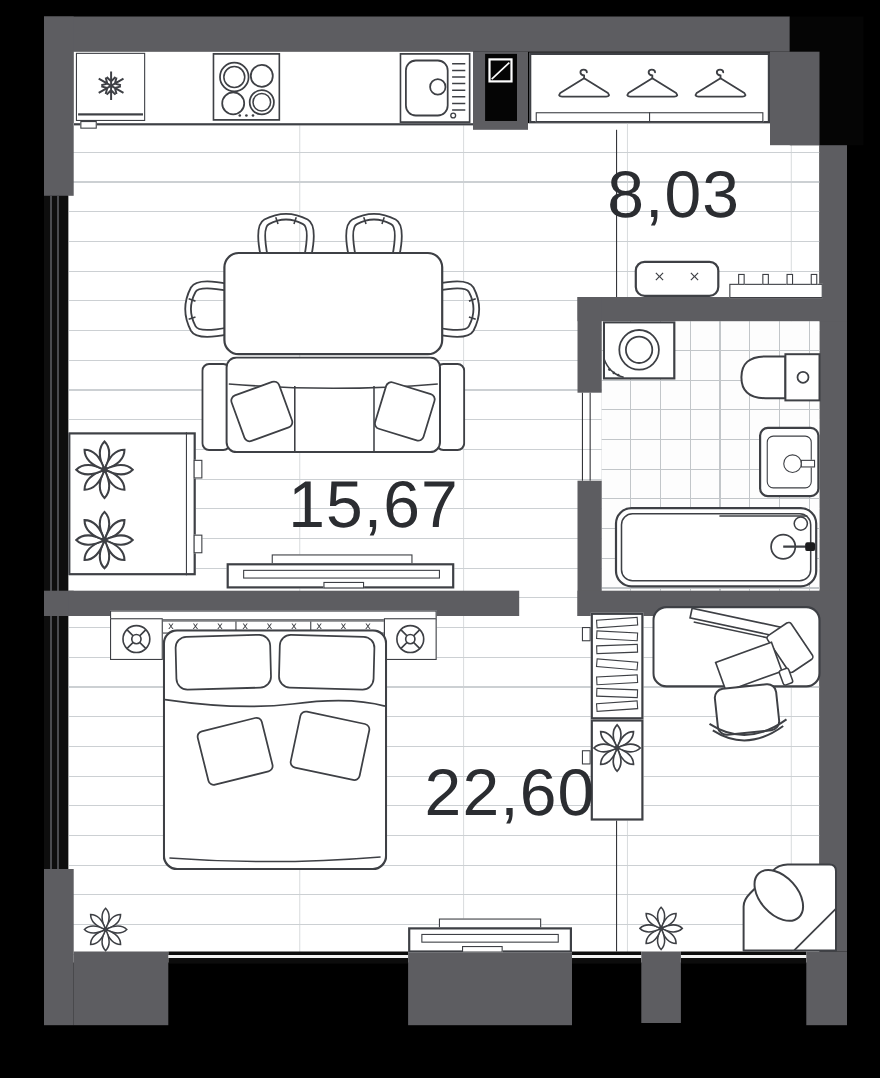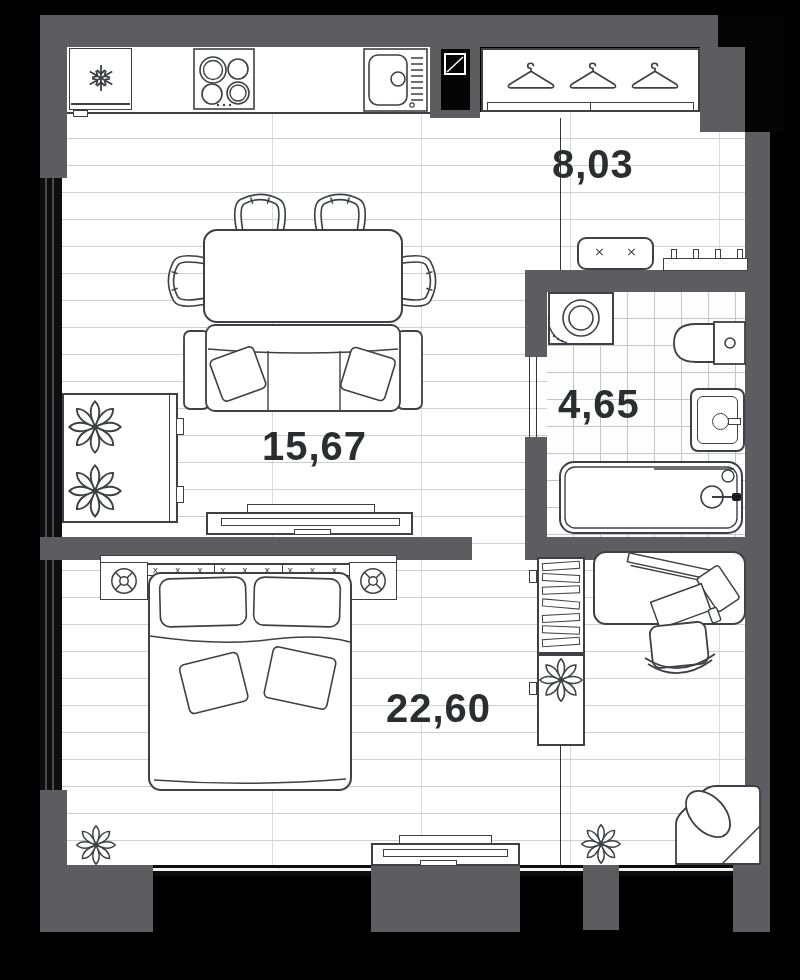--- a/index.html
+++ b/index.html
@@ -15,21 +15,21 @@
   .tiles{position:absolute;background-color:#fdfdfd;
     background-image:repeating-linear-gradient(180deg,transparent 0 26px,#c2c6c9 26px 27px),
                      repeating-linear-gradient(90deg,transparent 0 26px,#c2c6c9 26px 27px);}
   .win{position:absolute;width:22px;
     background:linear-gradient(90deg,#0e0e0e 0 5px,#4a4b4f 5px 7px,#0e0e0e 7px 12px,#4a4b4f 12px 14px,#0e0e0e 14px 22px);}
   .winb{position:absolute;height:11px;
     background:linear-gradient(180deg,#0c0c0c 0 3px,#f2f2f2 3px 6px,#0c0c0c 6px 11px);}
   .box{position:absolute;background:#fff;border:2px solid #3e4045;box-sizing:border-box;}
   .box1{position:absolute;background:#fff;border:1.5px solid #3e4045;box-sizing:border-box;}
   .line{position:absolute;background:#35363a;}
-  .room-label{position:absolute;font-weight:700;font-size:40px;letter-spacing:1px;color:#2b2d31;}
+  .room-label{position:absolute;font-weight:400;font-size:60px;letter-spacing:1px;color:#2b2d31;}
   .tuft{display:flex;}
   .tuft div{flex:1;border-right:1px solid #3e4045;text-align:center;
     font:9px "DejaVu Sans",sans-serif;letter-spacing:7px;color:#3e4045;line-height:11px;overflow:hidden;}
   .tuft div:last-child{border-right:none;}
   .xmark{position:absolute;font:13px "DejaVu Sans",sans-serif;color:#3e4045;}
   svg{display:block;}
 </style>
 </head>
 <body>
 
@@ -323,17 +323,16 @@
 
   <svg class="abs" style="left:670px;top:778px" width="92" height="90" viewBox="0 0 92 90">
     <path d="M6 86 L6 46 Q6 40 12 34 L32 14 Q38 8 46 8 L84 8 Q90 8 90 14 L90 86 Z" fill="#fff" stroke="#3e4045" stroke-width="1.8" stroke-linejoin="round"></path>
     <path d="M52 86 L90 48" fill="none" stroke="#3e4045" stroke-width="1.6"></path>
     <g transform="rotate(-42 38 36)">
         <ellipse cx="38" cy="36" rx="17" ry="27" fill="#fff" stroke="#3e4045" stroke-width="1.8"></ellipse>
       </g>
   </svg>
 
   <div class="room-label" style="left:552px;top:142px">8,03</div>
-  <div class="room-label" style="left:558px;top:382px">4,65</div>
   <div class="room-label" style="left:262px;top:424px">15,67</div>
   <div class="room-label" style="left:386px;top:686px">22,60</div>
 
 </div>
 
 </body></html>

